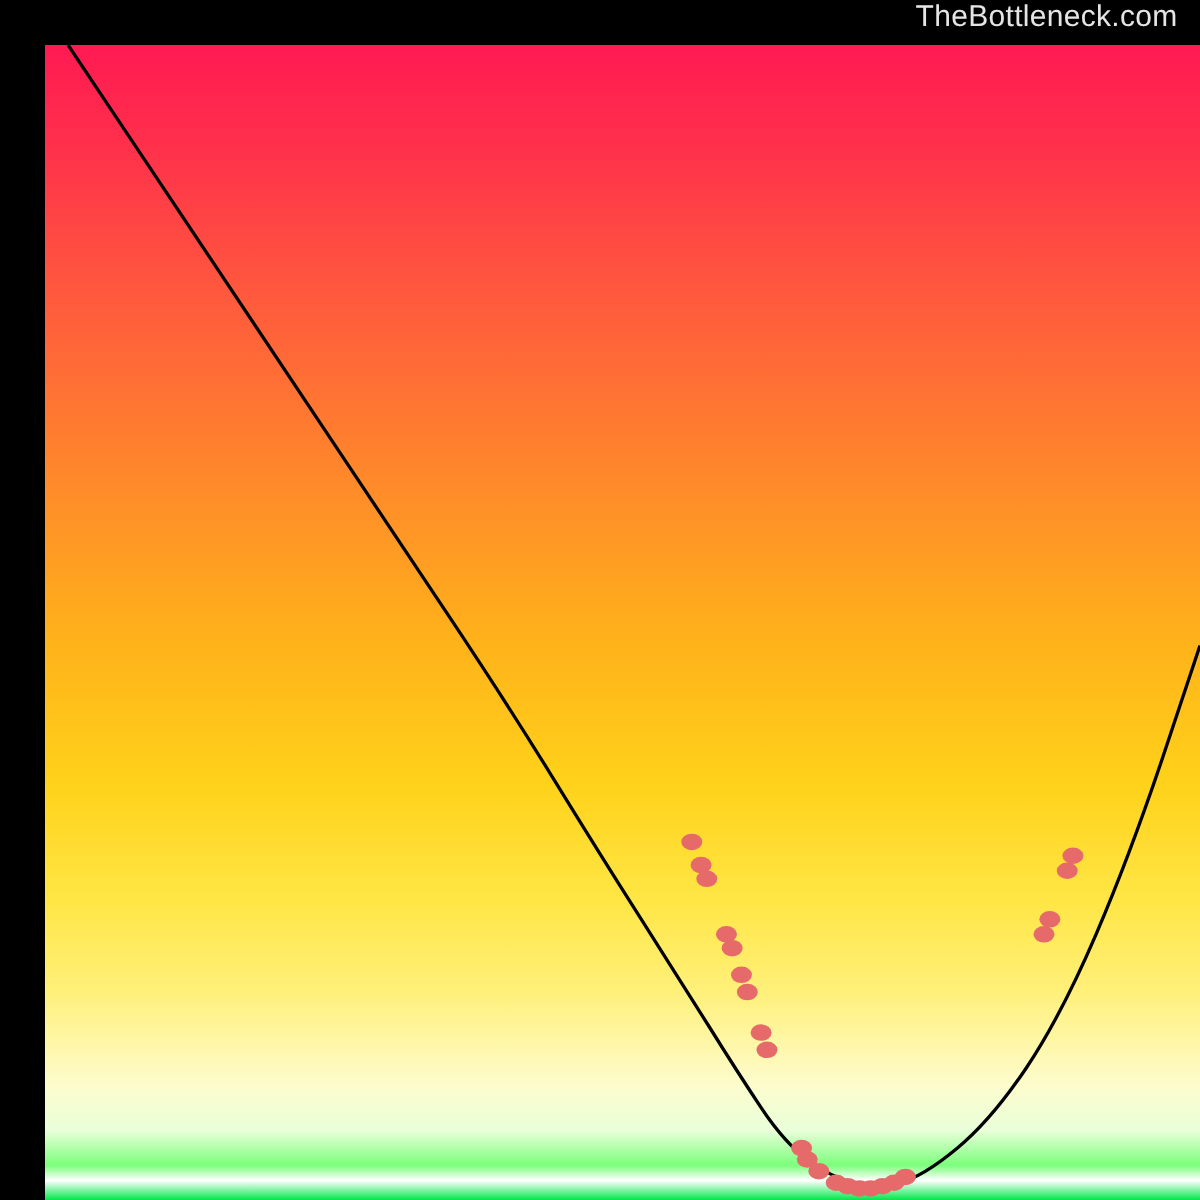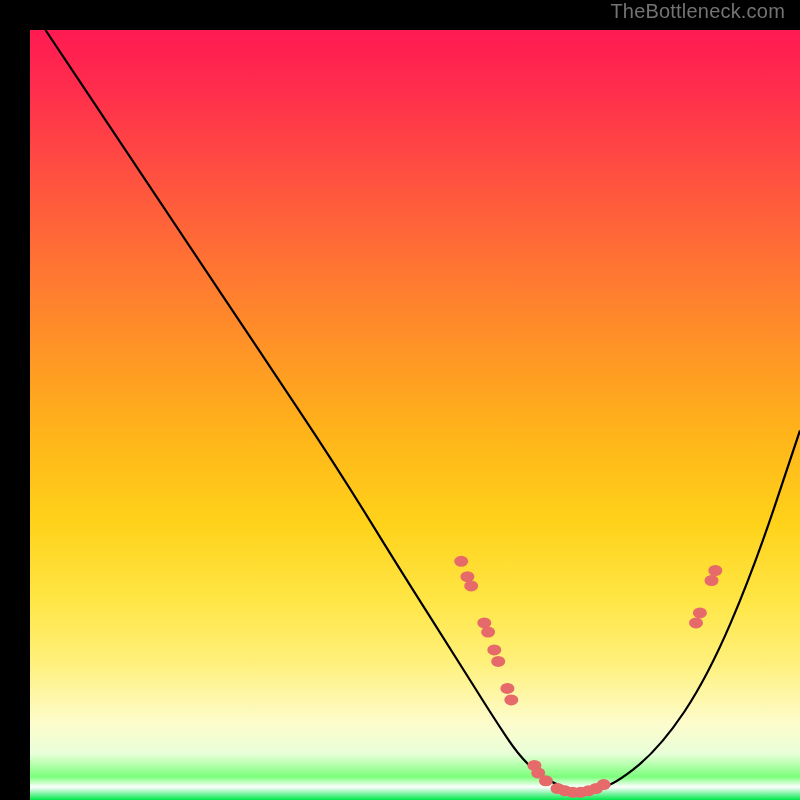--- a/index.html
+++ b/index.html
@@ -55,21 +55,21 @@
     position: absolute;
     left: 0;
     top: 0;
     width: 770px;
     height: 770px;
   }
   .watermark {
     position: absolute;
     top: 0px;
     right: 15px;
-    color: #737373;
+    color: #e5e5e5;
     font-size: 20px;
     font-weight: 500;
     letter-spacing: 0.2px;
     user-select: none;
   }
   .dot {
     fill: #e66a6a;
     stroke: none;
   }
   path.line {

